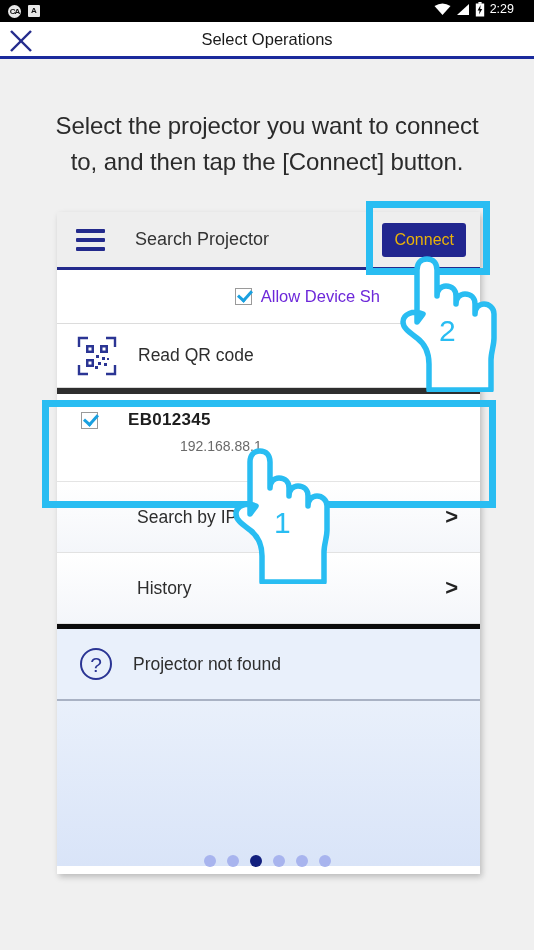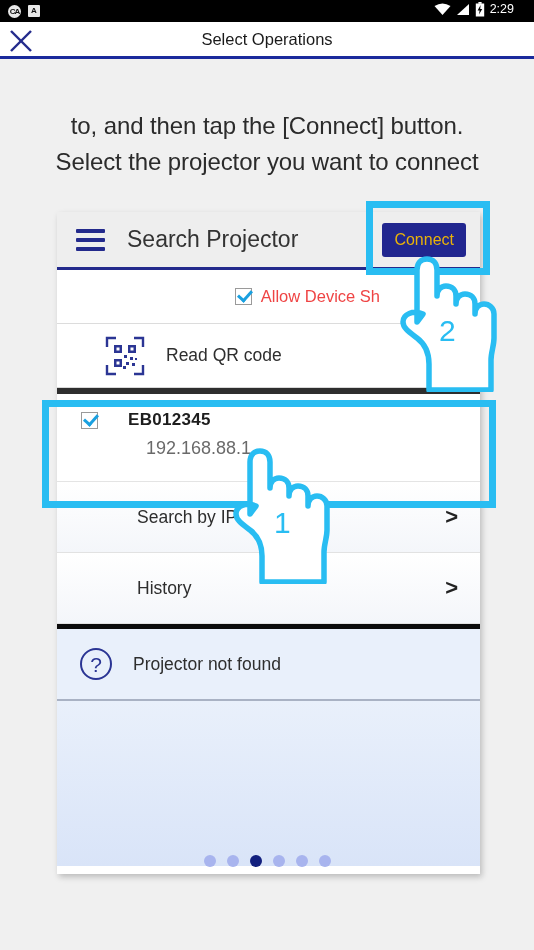--- a/index.html
+++ b/index.html
@@ -58,21 +58,21 @@
   .app-header {
     height: 58px; background: #eeeeee; display: flex; align-items: center;
     border-bottom: 3px solid #232a8c; position: relative;
   }
   .hamburger { margin-left: 19px; width: 29px; }
   .hamburger span {
     display: block; height: 4px; background: #232a8c; border-radius: 1px;
     margin-bottom: 5px;
   }
   .hamburger span:last-child { margin-bottom: 0; }
-  .app-title { margin-left: 22px; font-size: 23px; color: #333; }
+  .app-title { margin-left: 30px; font-size: 18px; color: #333; }
   .connect-btn {
     position: absolute; right: 14px; top: 11px;
     background: #21268f; color: #eab308; border: none; border-radius: 3px;
     font-size: 16px; font-family: inherit;
     padding: 8px 12px; cursor: pointer;
   }
 
   .row-allow {
     height: 54px; background: #fff; display: flex; align-items: center;
     justify-content: flex-end; padding-right: 100px;
@@ -81,40 +81,39 @@
   .chk {
     width: 17px; height: 17px; border: 1.6px solid #9a9a9a; background: #fff;
     position: relative; flex: none; margin-right: 9px;
   }
   .chk::after {
     content: ""; position: absolute; left: 2px; top: 1px;
     width: 11px; height: 6px; border-left: 3px solid #1f8fd8;
     border-bottom: 3px solid #1f8fd8; transform: rotate(-48deg);
   }
   .chk-blue::after { border-color: #1aa0e0; }
-  .allow-label { font-size: 16.5px; color: #ef4444; }
+  .allow-label { font-size: 16.5px; color: #6d28d9; }
 
   .row-qr {
     height: 64px; background: #fff; display: flex; align-items: center;
     border-bottom: 1px solid #d8d8d8;
-    padding-left: 28px;
   }
   .qr-icon { margin-left: 20px; width: 40px; height: 40px; flex: none; }
   .row-label { margin-left: 21px; font-size: 17.5px; color: #2e2e2e; }
 
   .sep-black { height: 6px; background: #2e2e2e; }
   .sep-black2 { height: 5px; background: #0c0c0c; }
 
   .row-proj {
     height: 88px; background: #fff; padding-left: 24px; padding-top: 16px;
     position: relative; border-bottom: 1px solid #e4e4e4;
   }
   .proj-top { display: flex; align-items: center; }
   .proj-name { margin-left: 21px; font-size: 17px; color: #1d1d1d; letter-spacing: 0.3px; font-weight: bold; }
-  .proj-ip { margin-left: 65px; margin-top: 8px; font-size: 18px; color: #6a6a6a; }
+  .proj-ip { margin-left: 99px; margin-top: 8px; font-size: 14px; color: #6a6a6a; }
 
   .row-nav {
     height: 71px; display: flex; align-items: center; position: relative;
     background: linear-gradient(to bottom, #ffffff 0%, #f4f6fa 100%);
     border-bottom: 1px solid #e2e2e2;
   }
   .row-nav .row-label { margin-left: 80px; }
   .chevron {
     position: absolute; right: 22px; font-size: 22px; font-weight: bold; color: #222;
   }
@@ -191,22 +190,22 @@
     <span class="close-x">
       <svg width="24" height="24" viewBox="0 0 24 24">
         <line x1="2" y1="2" x2="22" y2="22" stroke="#232a8c" stroke-width="2.4"></line>
         <line x1="22" y1="2" x2="2" y2="22" stroke="#232a8c" stroke-width="2.4"></line>
       </svg>
     </span>
     <div class="titlebar-title">Select Operations</div>
   </div>
 
   <div class="instruction">
+    <div>Select the projector you want to connect</div>
     <div>to, and then tap the [Connect] button.</div>
-    <div>Select the projector you want to connect</div>
   </div>
 
   <div class="panel">
 
     <div class="app-header">
       <div class="hamburger">
         <span></span>
           <span></span>
           <span></span>
       </div>

